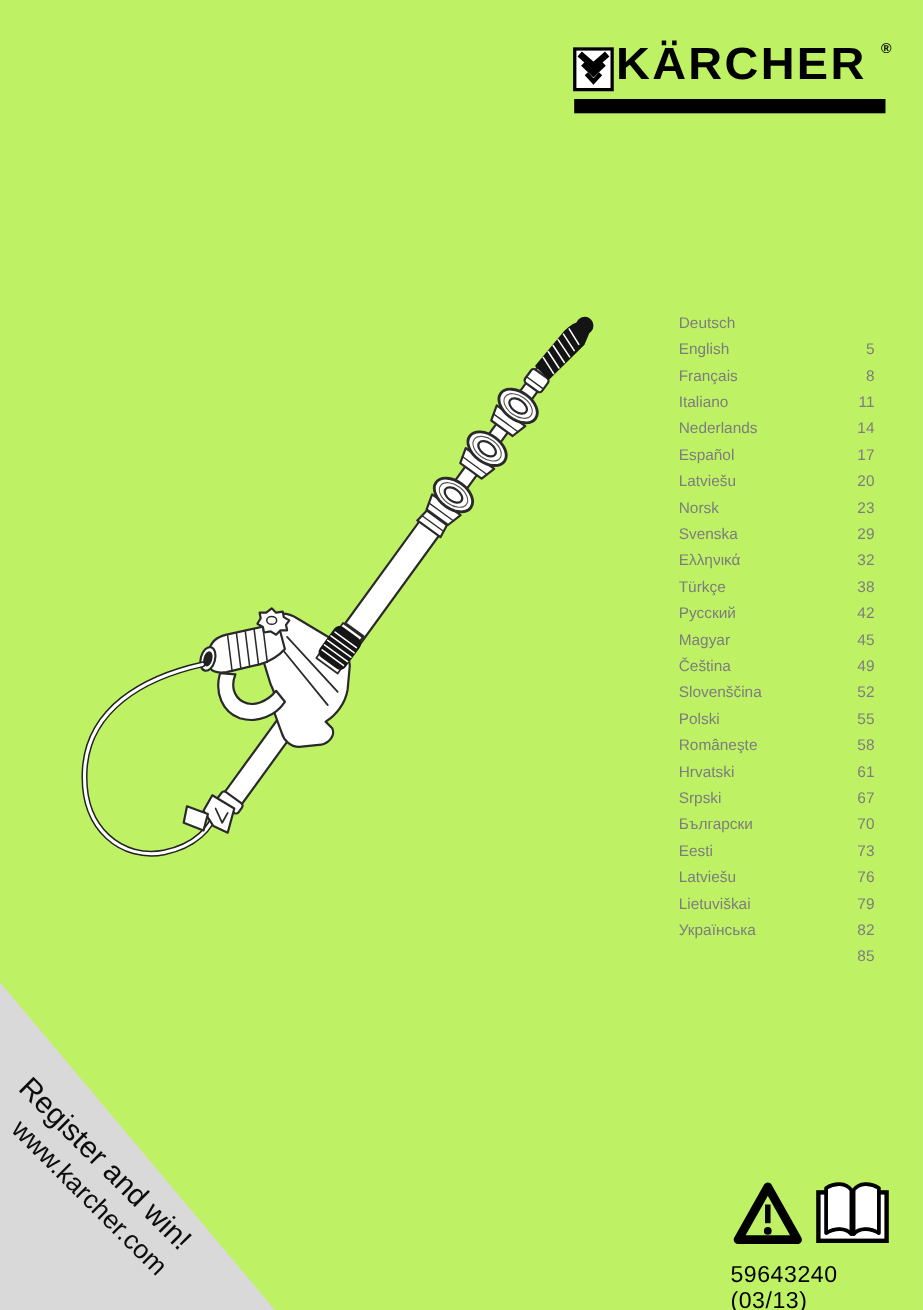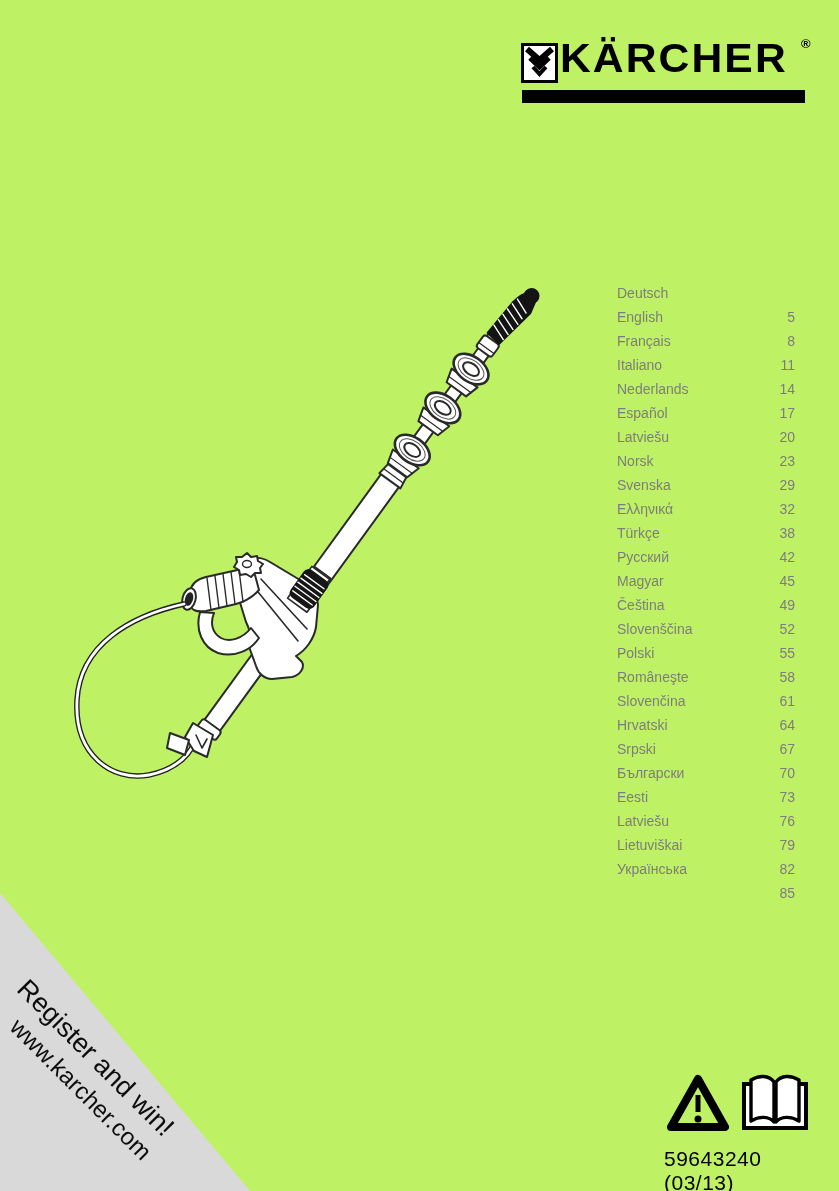--- a/index.html
+++ b/index.html
@@ -253,24 +253,20 @@
       <div class="toc-row">
         <span class="lang">Polski</span>
         <span class="pg">58</span>
       </div>
 
       <div class="toc-row">
         <span class="lang">Româneşte</span>
         <span class="pg">61</span>
       </div>
 
-      <div class="toc-row">
-        <span class="lang">Slovenčina</span>
-        <span class="pg">64</span>
-      </div>
 
       <div class="toc-row">
         <span class="lang">Hrvatski</span>
         <span class="pg">67</span>
       </div>
 
       <div class="toc-row">
         <span class="lang">Srpski</span>
         <span class="pg">70</span>
       </div>

